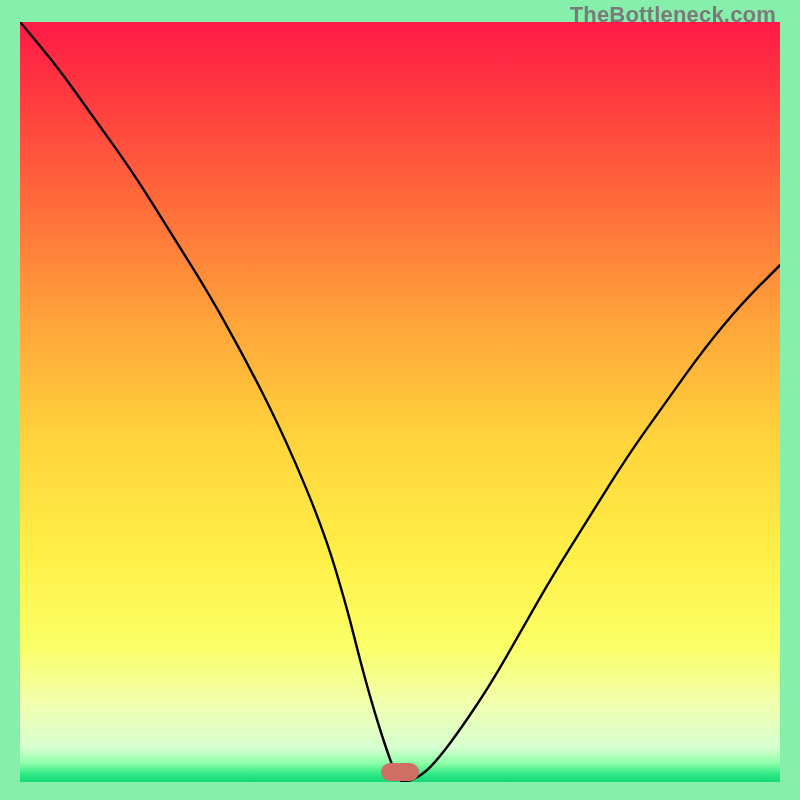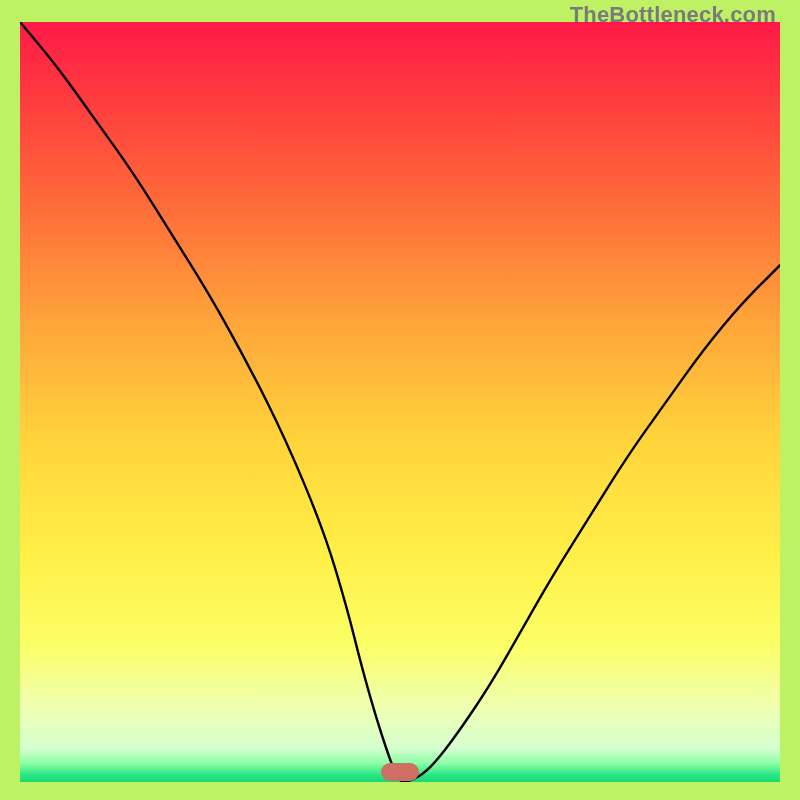--- a/index.html
+++ b/index.html
@@ -9,21 +9,21 @@
     height: 800px;
     background: #000;
     overflow: hidden;
   }
   .frame {
     position: absolute;
     left: 0;
     top: 0;
     width: 800px;
     height: 800px;
-    background: #bef264;
+    background: #86efac;
   }
   .plot-area {
     position: absolute;
     left: 20px;
     top: 22px;
     width: 760px;
     height: 760px;
     overflow: hidden;
   }
   .gradient {

